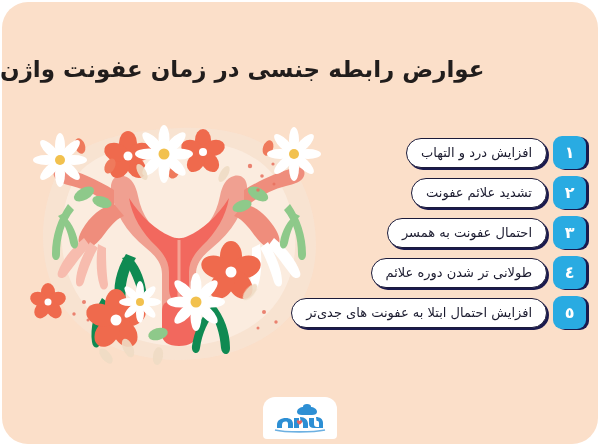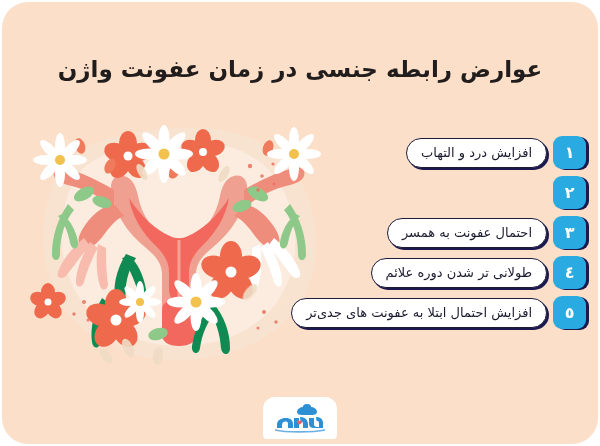--- a/index.html
+++ b/index.html
@@ -32,21 +32,21 @@
     background: #fbdfc9;
     border-radius: 26px;
   }
 
   
   .title {
     position: absolute;
     top: 56px;
     left: 0;
     width: 600px;
-    text-align: center;
+    text-align: left;
     font-size: 23px;
     font-weight: 700;
     color: #211d1c;
     letter-spacing: -0.2px;
     direction: rtl;
     white-space: nowrap;
   }
 
   
   .illustration {
@@ -407,20 +407,21 @@
 
   <div class="list">
 
     <div class="row">
       <div class="badge">١</div>
       <div class="pill">افزایش درد و التهاب</div>
     </div>
 
     <div class="row">
       <div class="badge">٢</div>
+      <div class="pill">تشدید علائم عفونت</div>
     </div>
 
     <div class="row">
       <div class="badge">٣</div>
       <div class="pill">احتمال عفونت به همسر</div>
     </div>
 
     <div class="row">
       <div class="badge">٤</div>
       <div class="pill">طولانی تر شدن دوره علائم</div>

